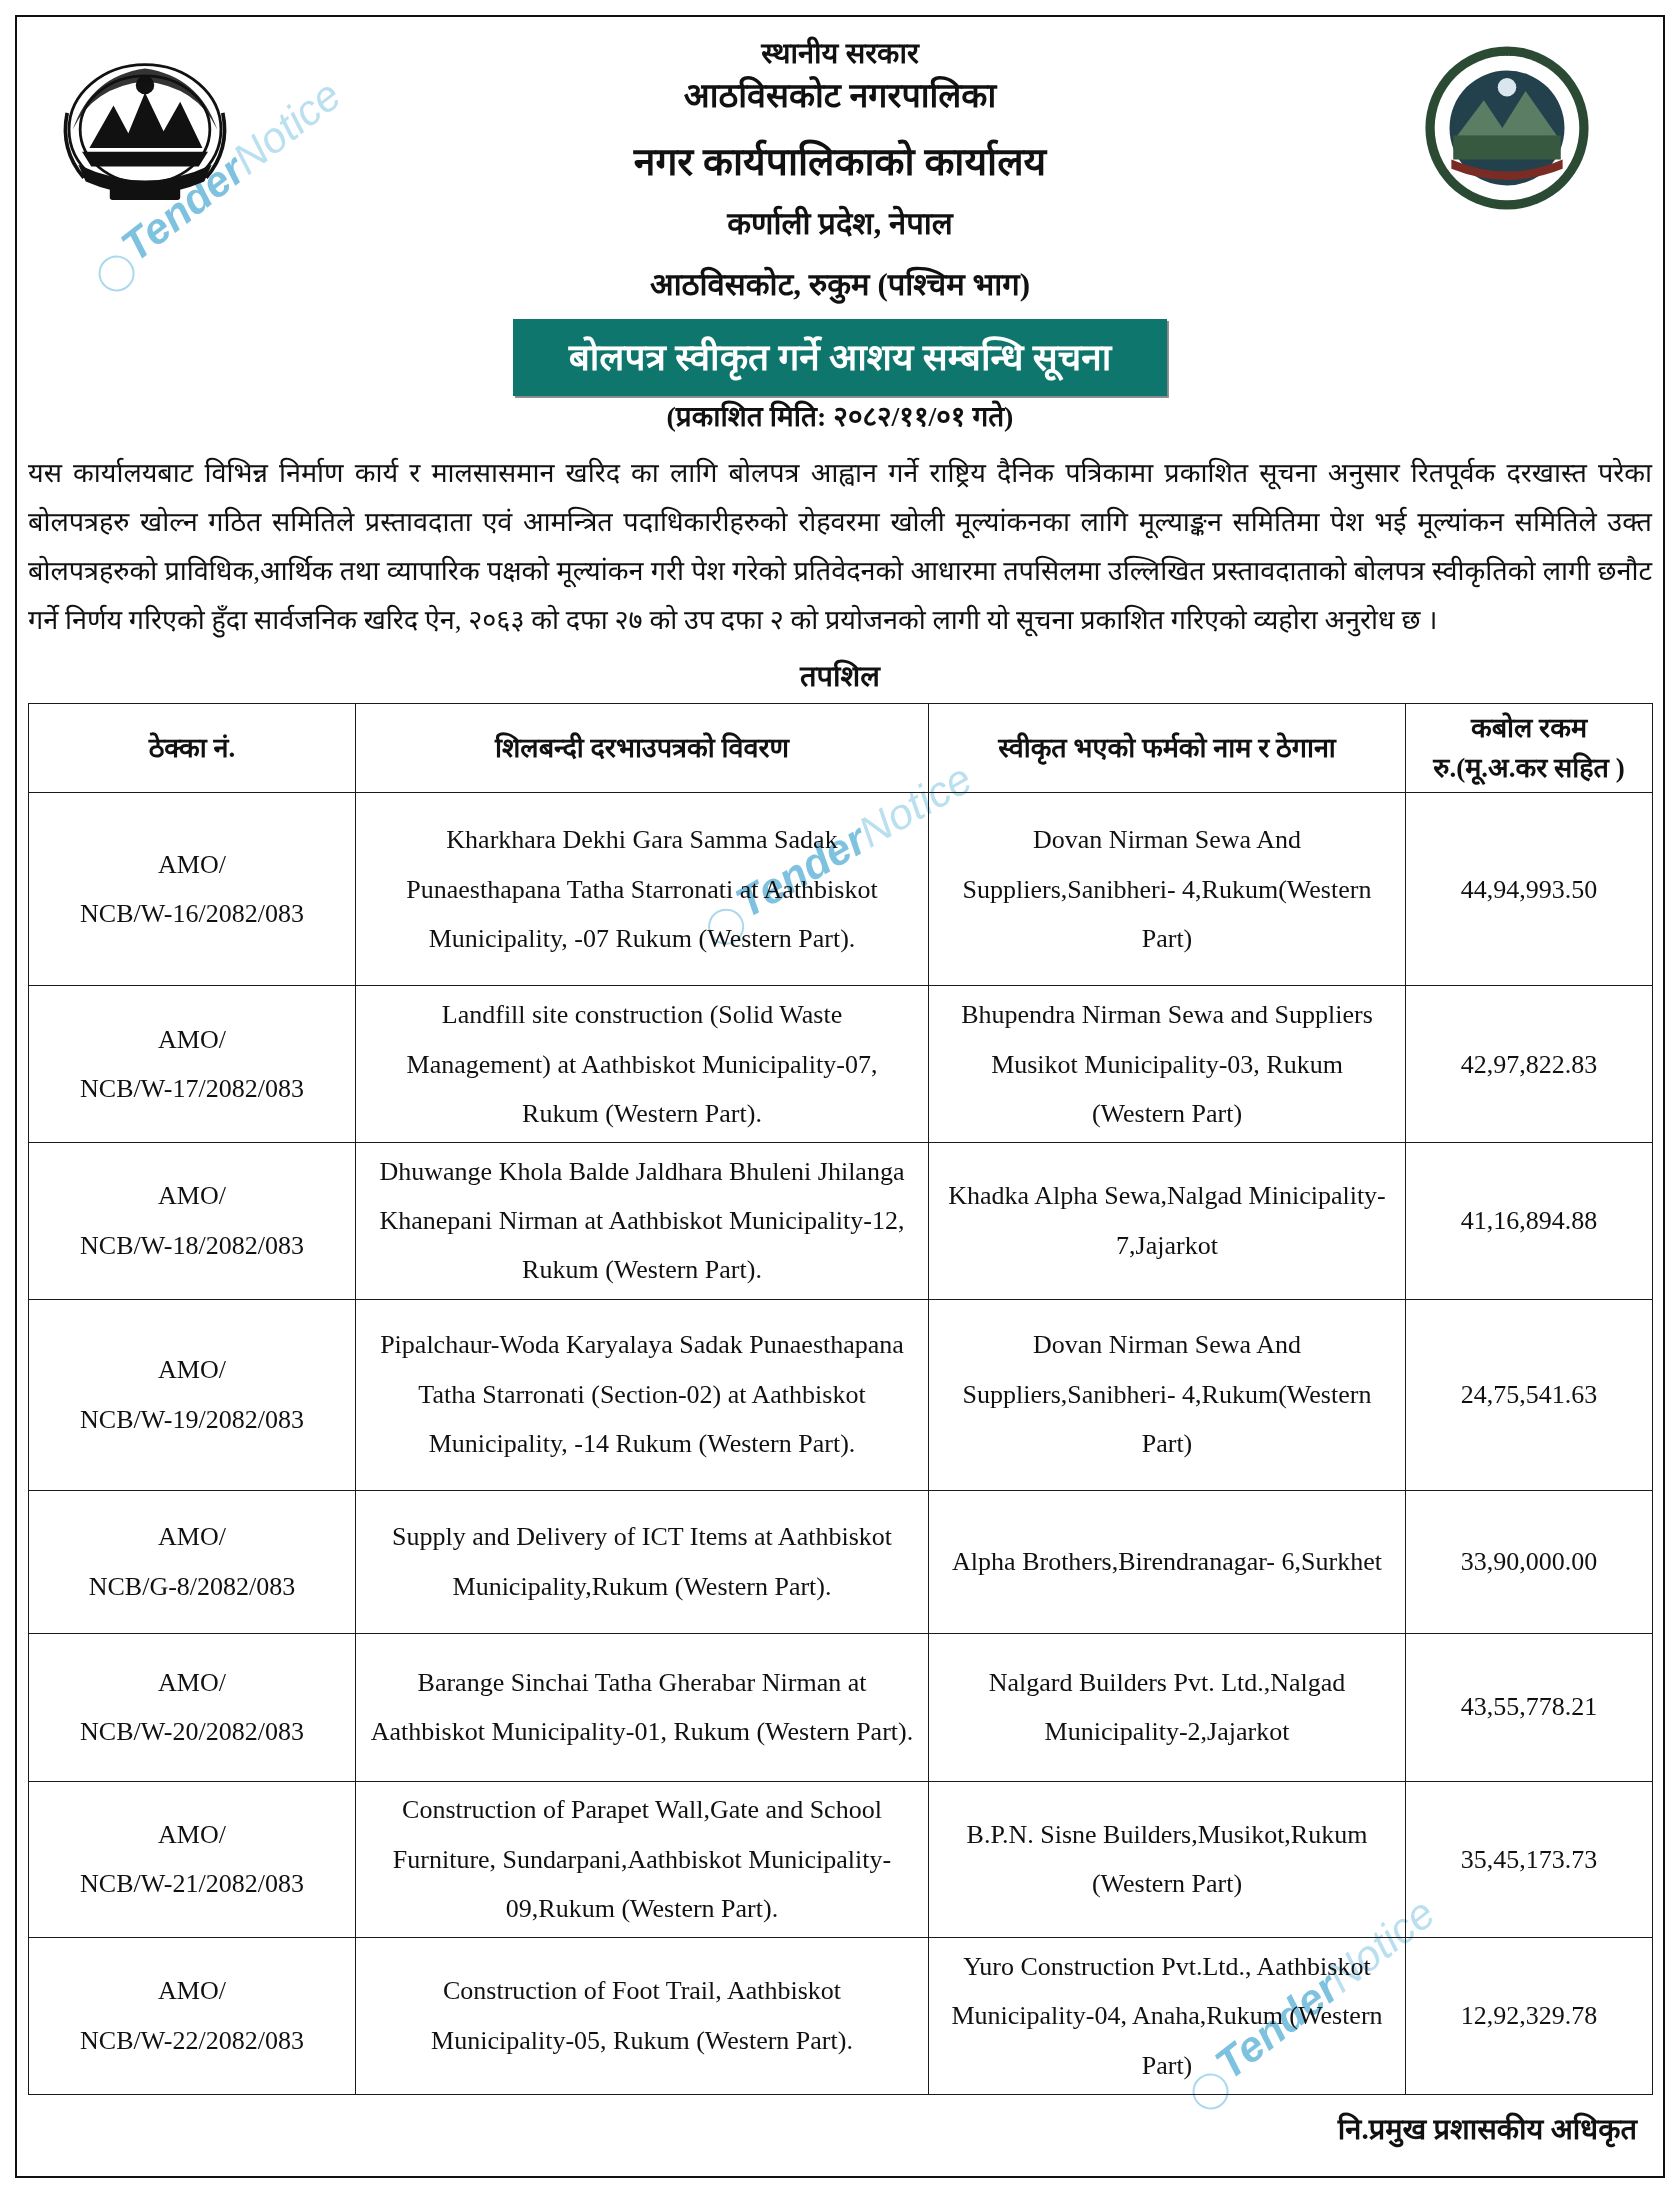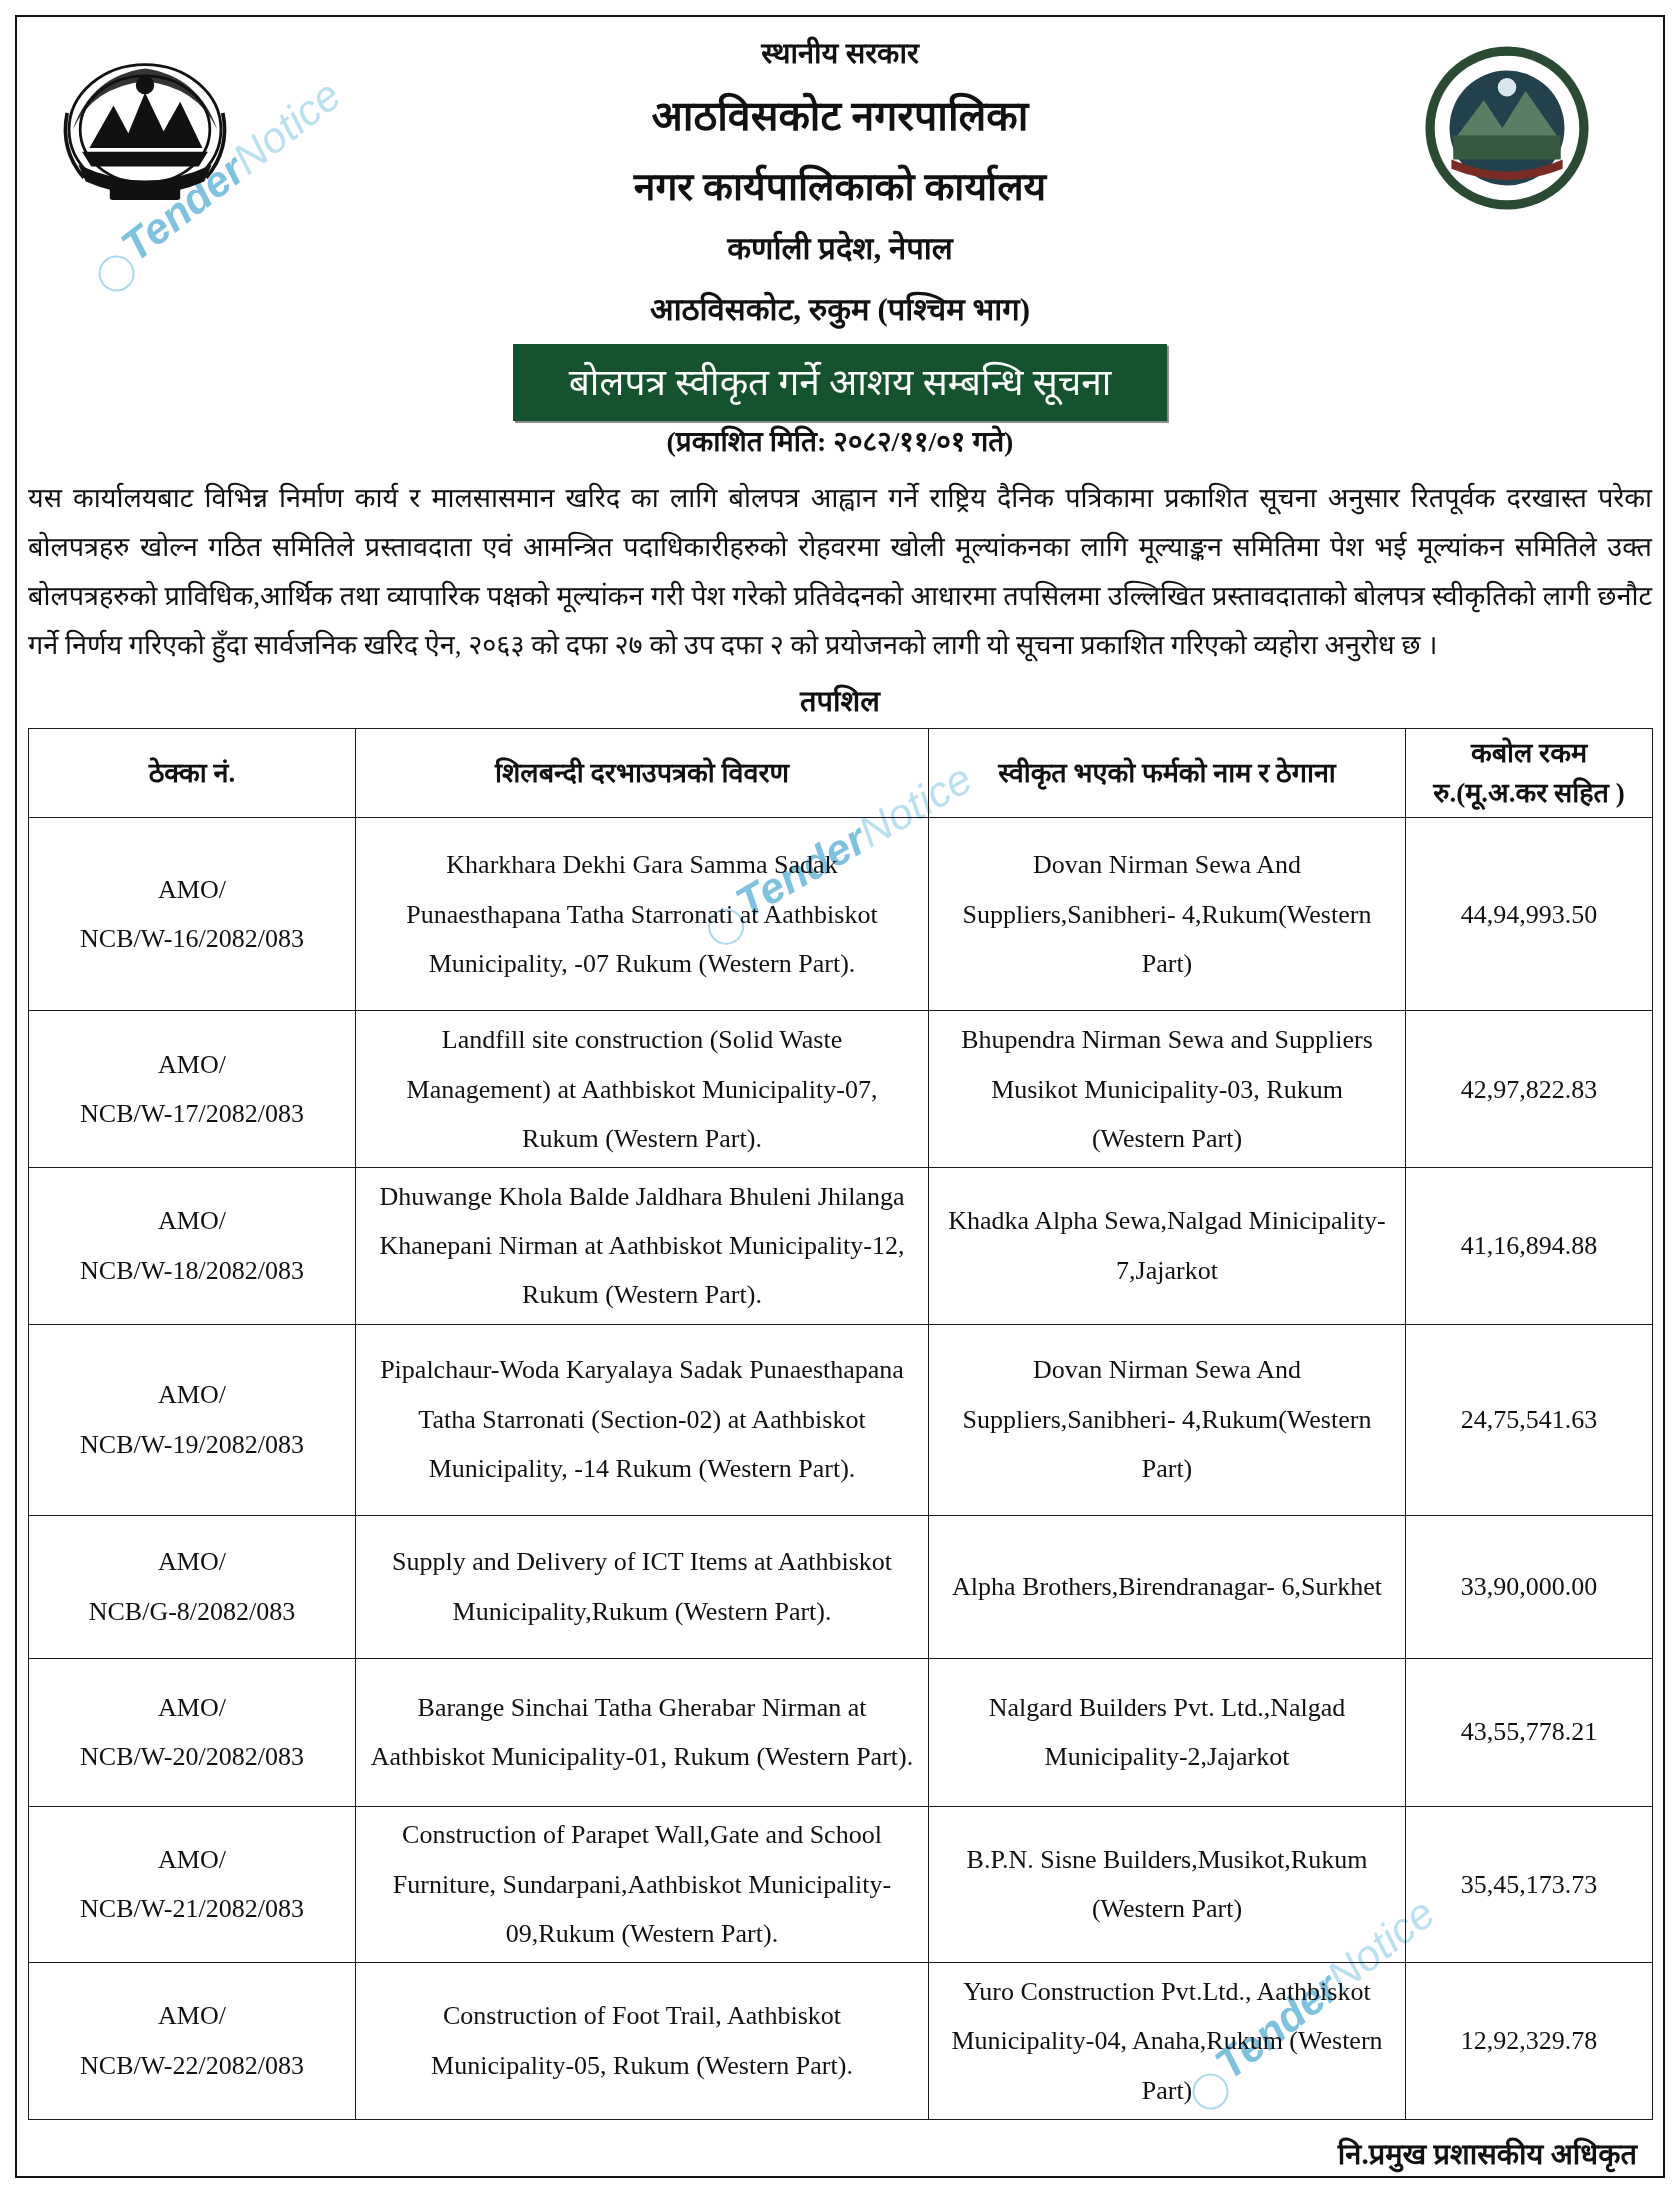--- a/index.html
+++ b/index.html
@@ -20,30 +20,30 @@
   .content{
     position:absolute;
     left:15px; top:15px; right:13px; bottom:18.6px;
     padding:9.3px 13px 0 13px;
     box-sizing:border-box;
   }
   
   .hdr{ text-align:center; }
   .hdr-line{ font-weight:bold; }
   .hdr-govt{ font-size:29px; margin-top:7.4px;}
-  .hdr-muni{ font-size:41px; margin-top:15px;}
+  .hdr-muni{ font-size:34px; }
   .hdr-office{ font-size:39px; margin-top:16.7px;}
   .hdr-addr{ font-size:31px; margin-top:18.6px;}
   .hdr-prov{ font-size:31px; margin-top:15px;}
   .banner-wrap{ text-align:center; margin-top:15px;}
   .banner{
     display:inline-block;
-    background:#14532d;
+    background:#0f766e;
     color:#ffffff;
-    font-weight:normal;
+    font-weight:bold;
     font-size:37px;
     padding:11px 56px 15px 56px;
     box-shadow:1.9px 1.9px 0 #888;
   }
   .pubdate{ text-align:center; font-weight:bold; font-size:28px; }
   
   .logo{ position:absolute; }
   .logo-left{ left:54px; top:48px; }
   .logo-right{ left:1414px; top:39px; }
   

